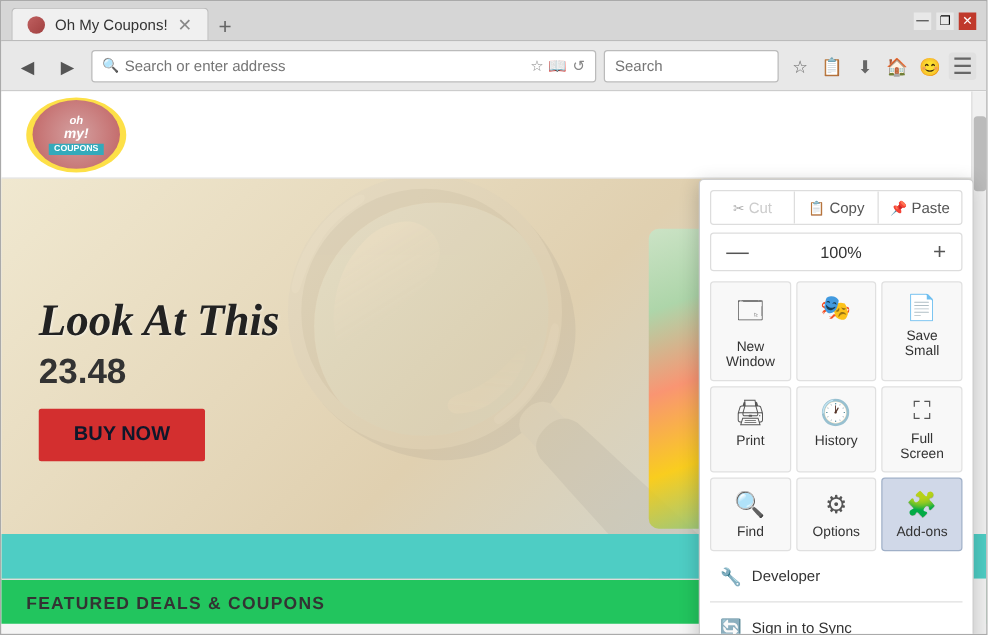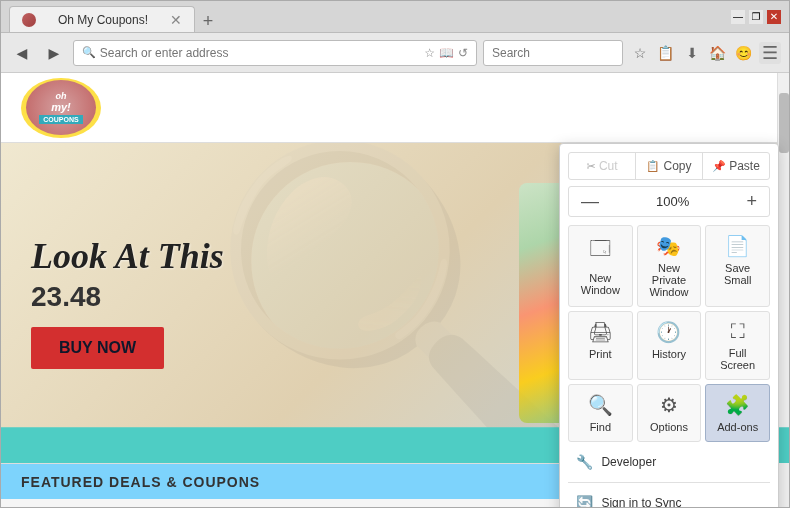--- a/index.html
+++ b/index.html
@@ -33,21 +33,21 @@
       display: flex;
       align-items: center;
       background: #f0f0f0;
       border: 1px solid #bbb;
       border-bottom: none;
       padding: 4px 12px;
       font-size: 12px;
       color: #333;
       height: 26px;
       border-radius: 4px 4px 0 0;
-      gap: 22px;
+      gap: 8px;
     }
     .tab .favicon {
       width: 14px;
       height: 14px;
       background: #c00;
       border-radius: 50%;
     }
     .tab .close-tab {
       cursor: pointer;
       color: #888;
@@ -274,21 +274,21 @@
       top: 0;
       width: 300px;
       height: 100%;
       display: flex;
       align-items: center;
       justify-content: center;
     }
 
     
     .bottom-bar {
-      background: #7dd3fc;
+      background: #22c55e;
       height: 36px;
       display: flex;
       align-items: center;
       padding: 16px 20px;
       border-top: 1px solid #ddd;
     }
     .featured-text {
       font-size: 14px;
       font-weight: bold;
       color: #333;
@@ -553,21 +553,20 @@
         <button class="zoom-btn">+</button>
       </div>
 
       <div class="menu-grid">
         <div class="menu-grid-item">
           <span class="grid-icon">🗔</span>
           <span class="grid-label">New Window</span>
         </div>
         <div class="menu-grid-item">
           <span class="grid-icon">🎭</span>
-          <span class="grid-label">New Private Window</span>
         </div>
         <div class="menu-grid-item">
           <span class="grid-icon">📄</span>
           <span class="grid-label">Save Small</span>
         </div>
         <div class="menu-grid-item">
           <span class="grid-icon">🖨</span>
           <span class="grid-label">Print</span>
         </div>
         <div class="menu-grid-item">

